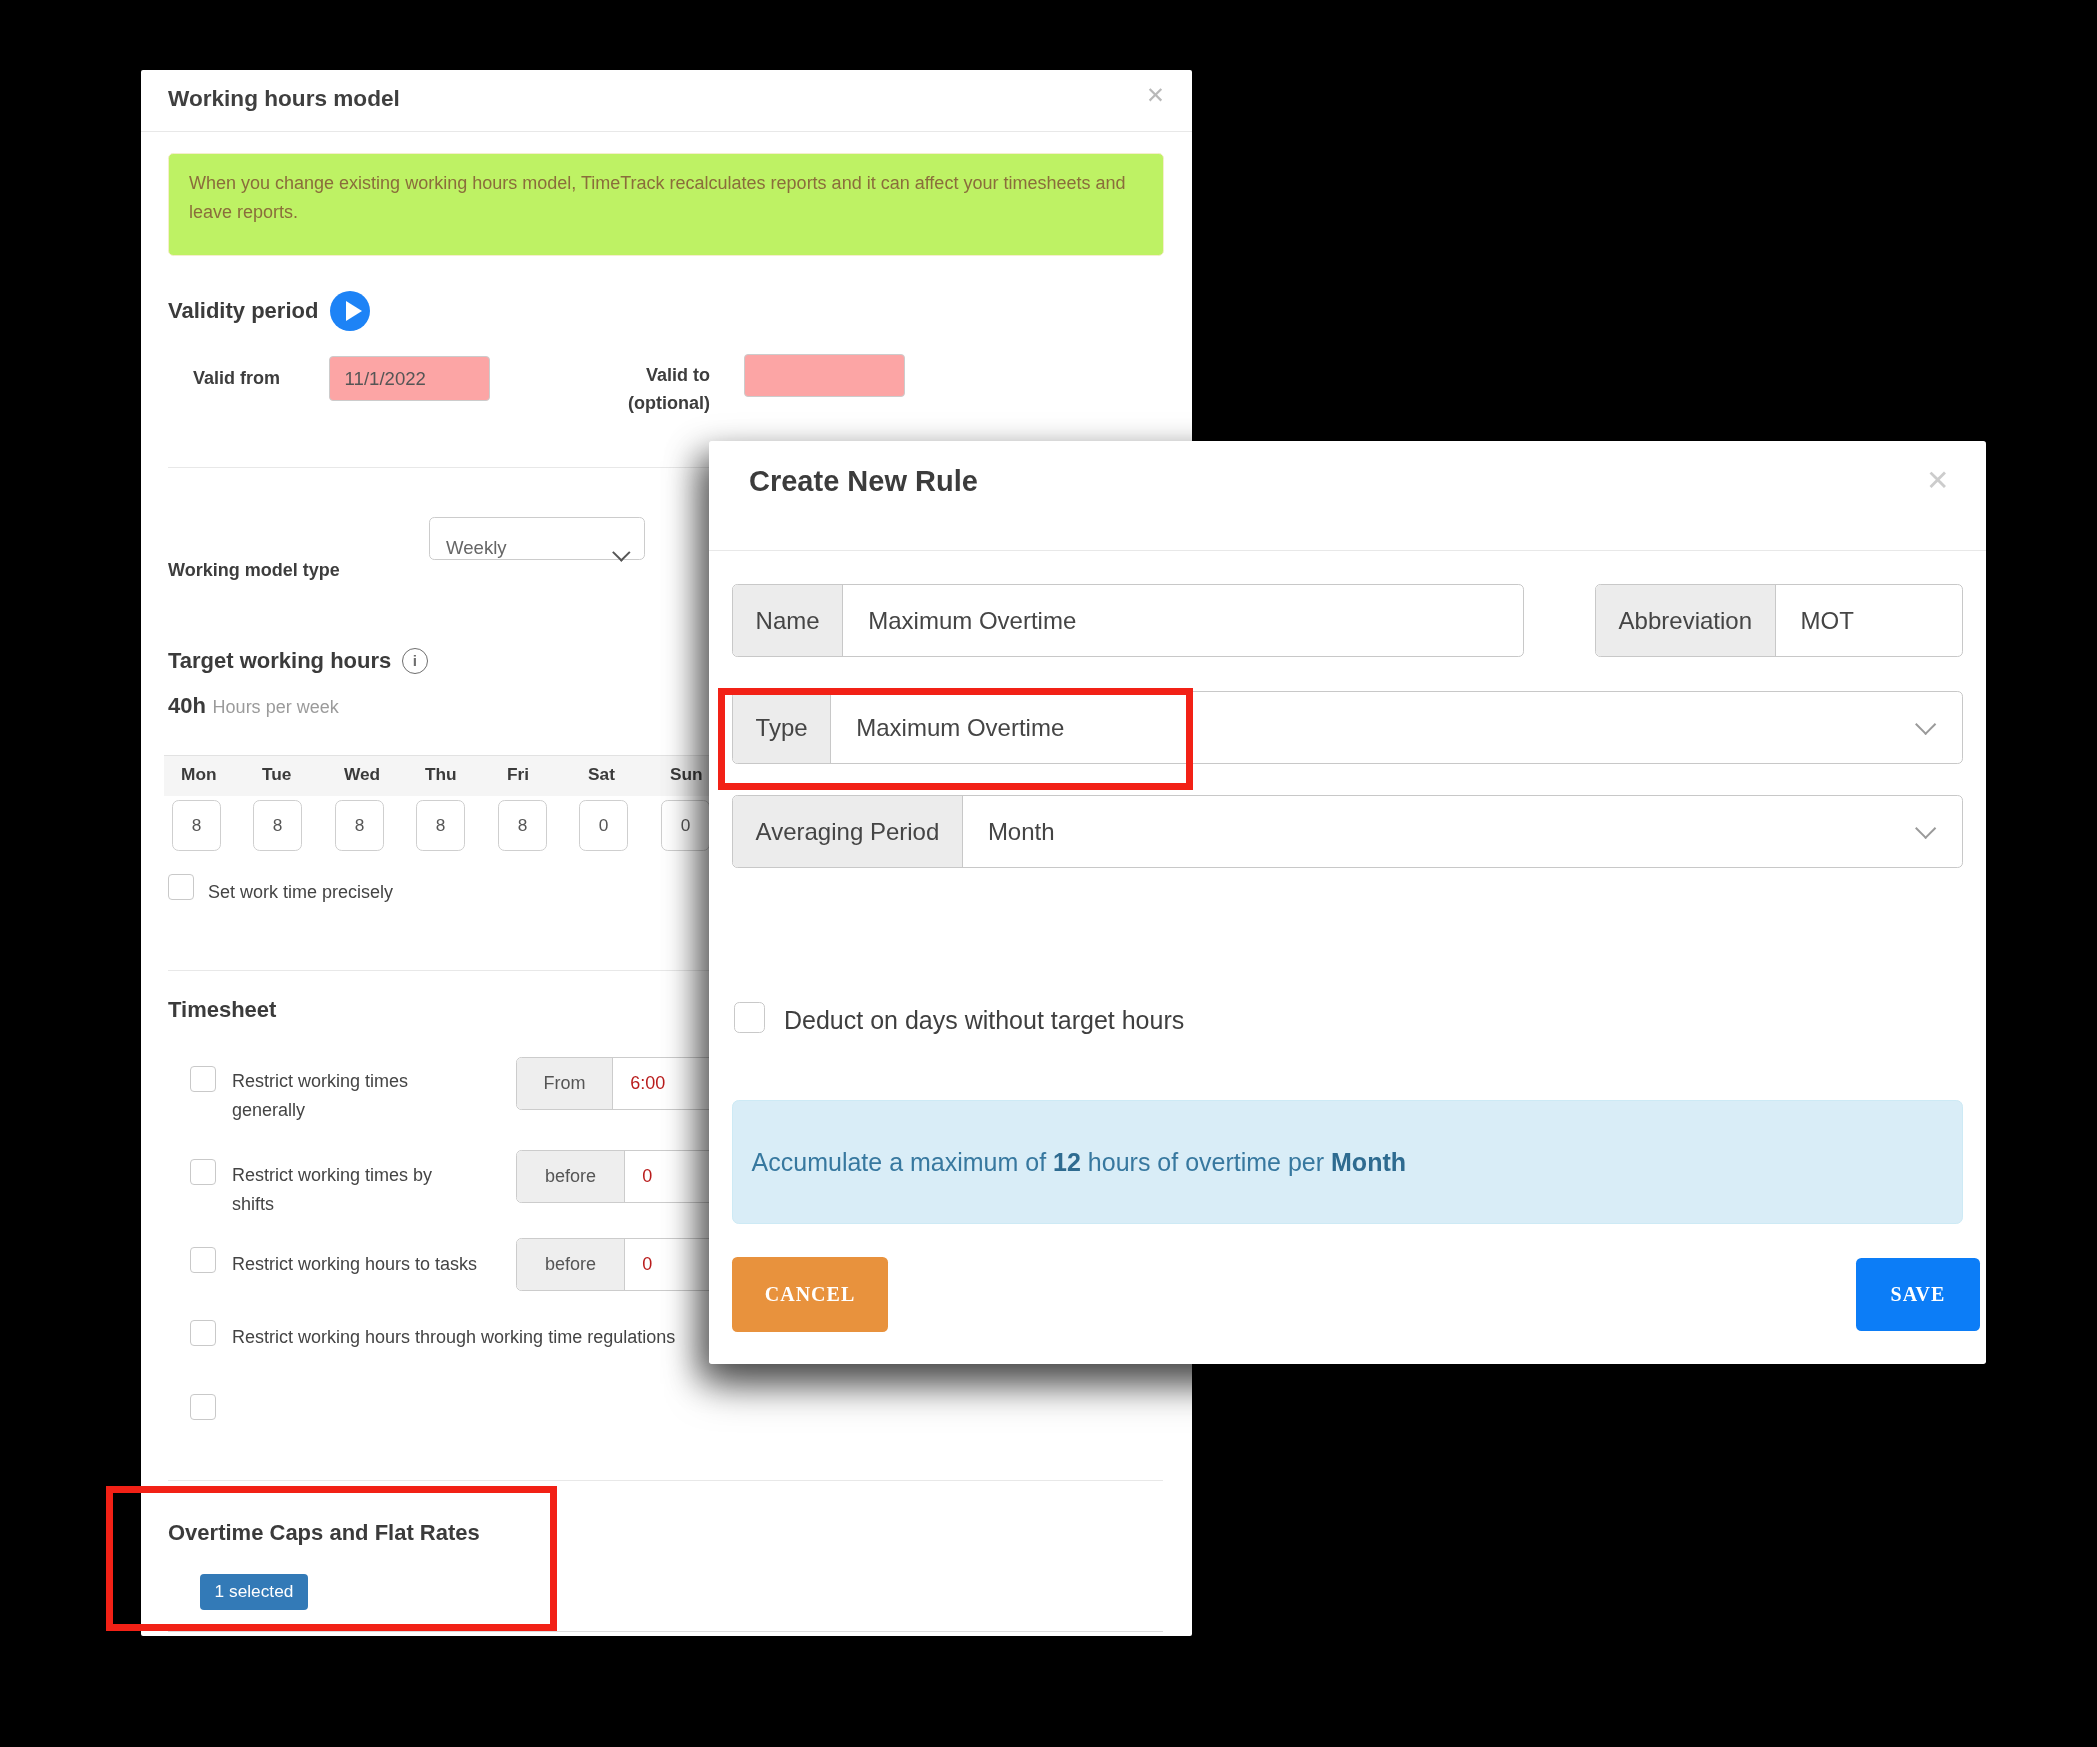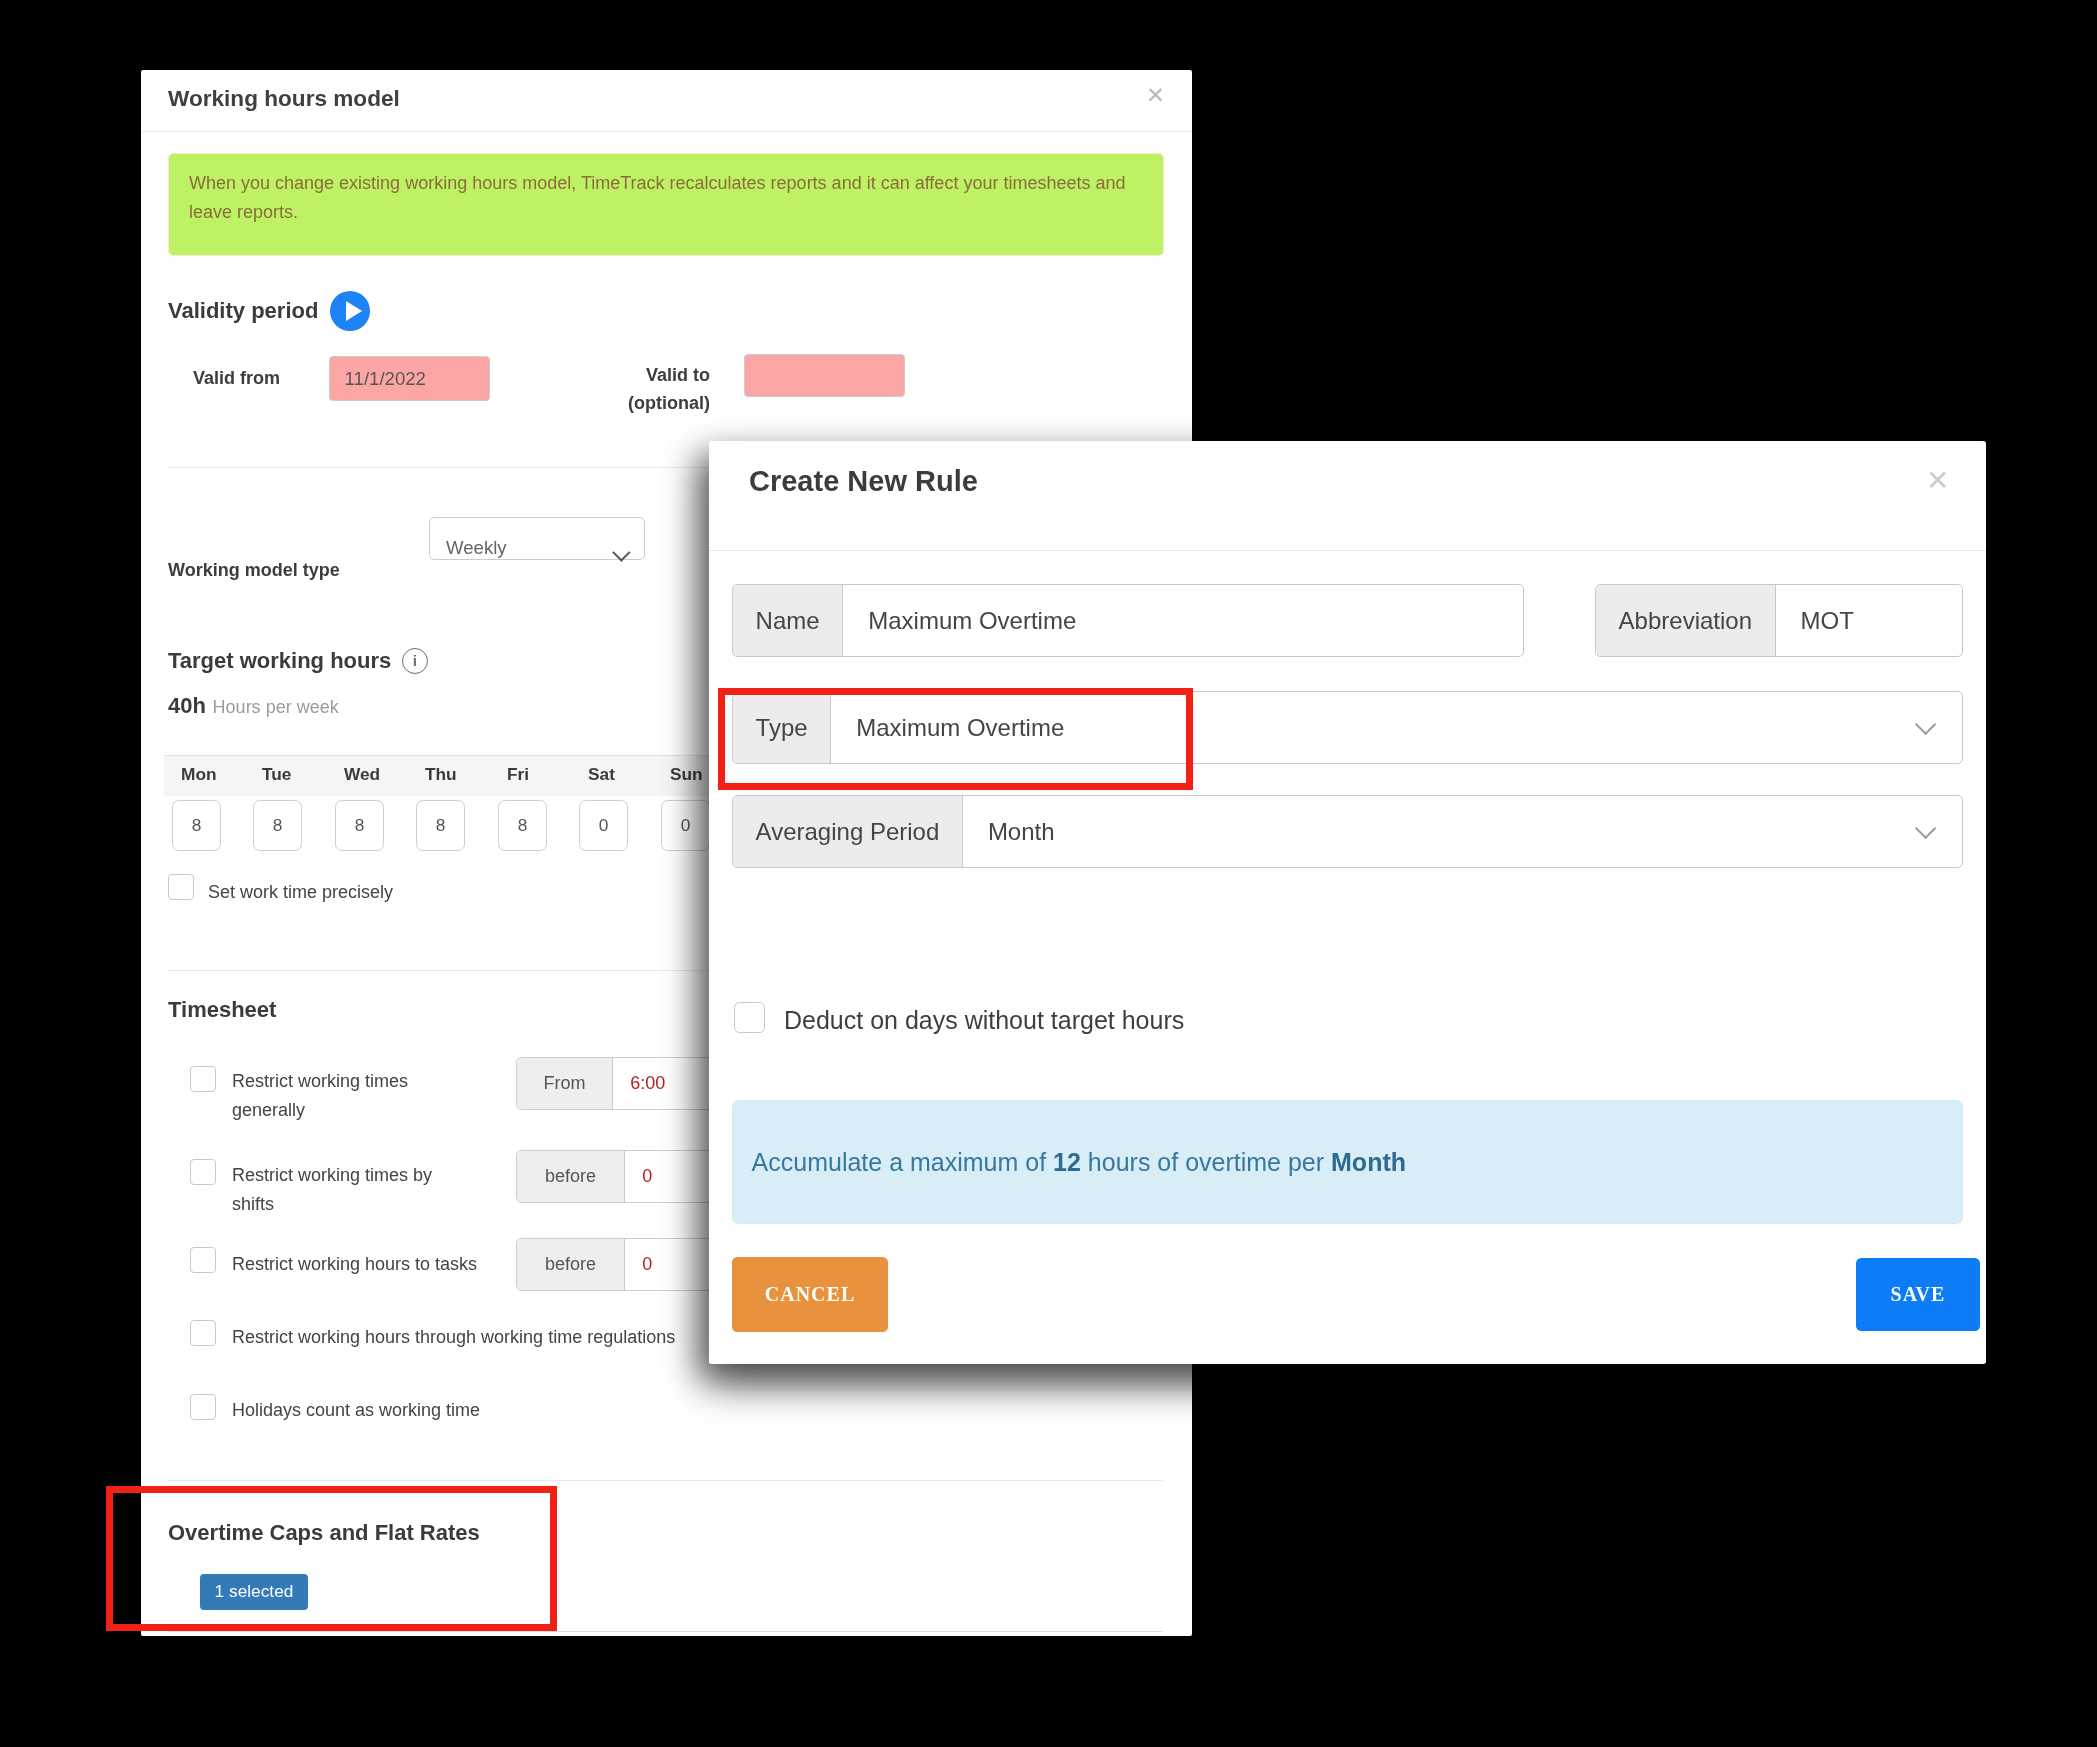--- a/index.html
+++ b/index.html
@@ -180,21 +180,20 @@
     <div class="abs ts-label" style="left:91px;top:1180px;width:373px">Restrict working hours to tasks</div>
     <div class="mini-group" style="left:375px;top:1168px">
       <div class="mini-addon" style="width:107px">before</div>
       <div class="mini-value" style="width:99px">0</div>
     </div>
 
     <div class="abs cb cb-sm" style="left:49px;top:1250px"></div>
     <div class="abs ts-label" style="left:91px;top:1253px;width:519px">Restrict working hours through working time regulations</div>
 
     <div class="abs cb cb-sm" style="left:49px;top:1324px"></div>
-    <div class="abs ts-label" style="left:91px;top:1326px;width:519px">Holidays count as working time</div>
 
     <div id="wh-div4" class="abs hdiv"></div>
 
     <div id="overtime-head" class="abs sec-head">Overtime Caps and Flat Rates</div>
     <div class="abs badge">1 selected</div>
     <div id="wh-div5" class="abs hdiv"></div>
 
     <div id="red-box-overtime" class="abs red-box"></div>
   </div>
 

